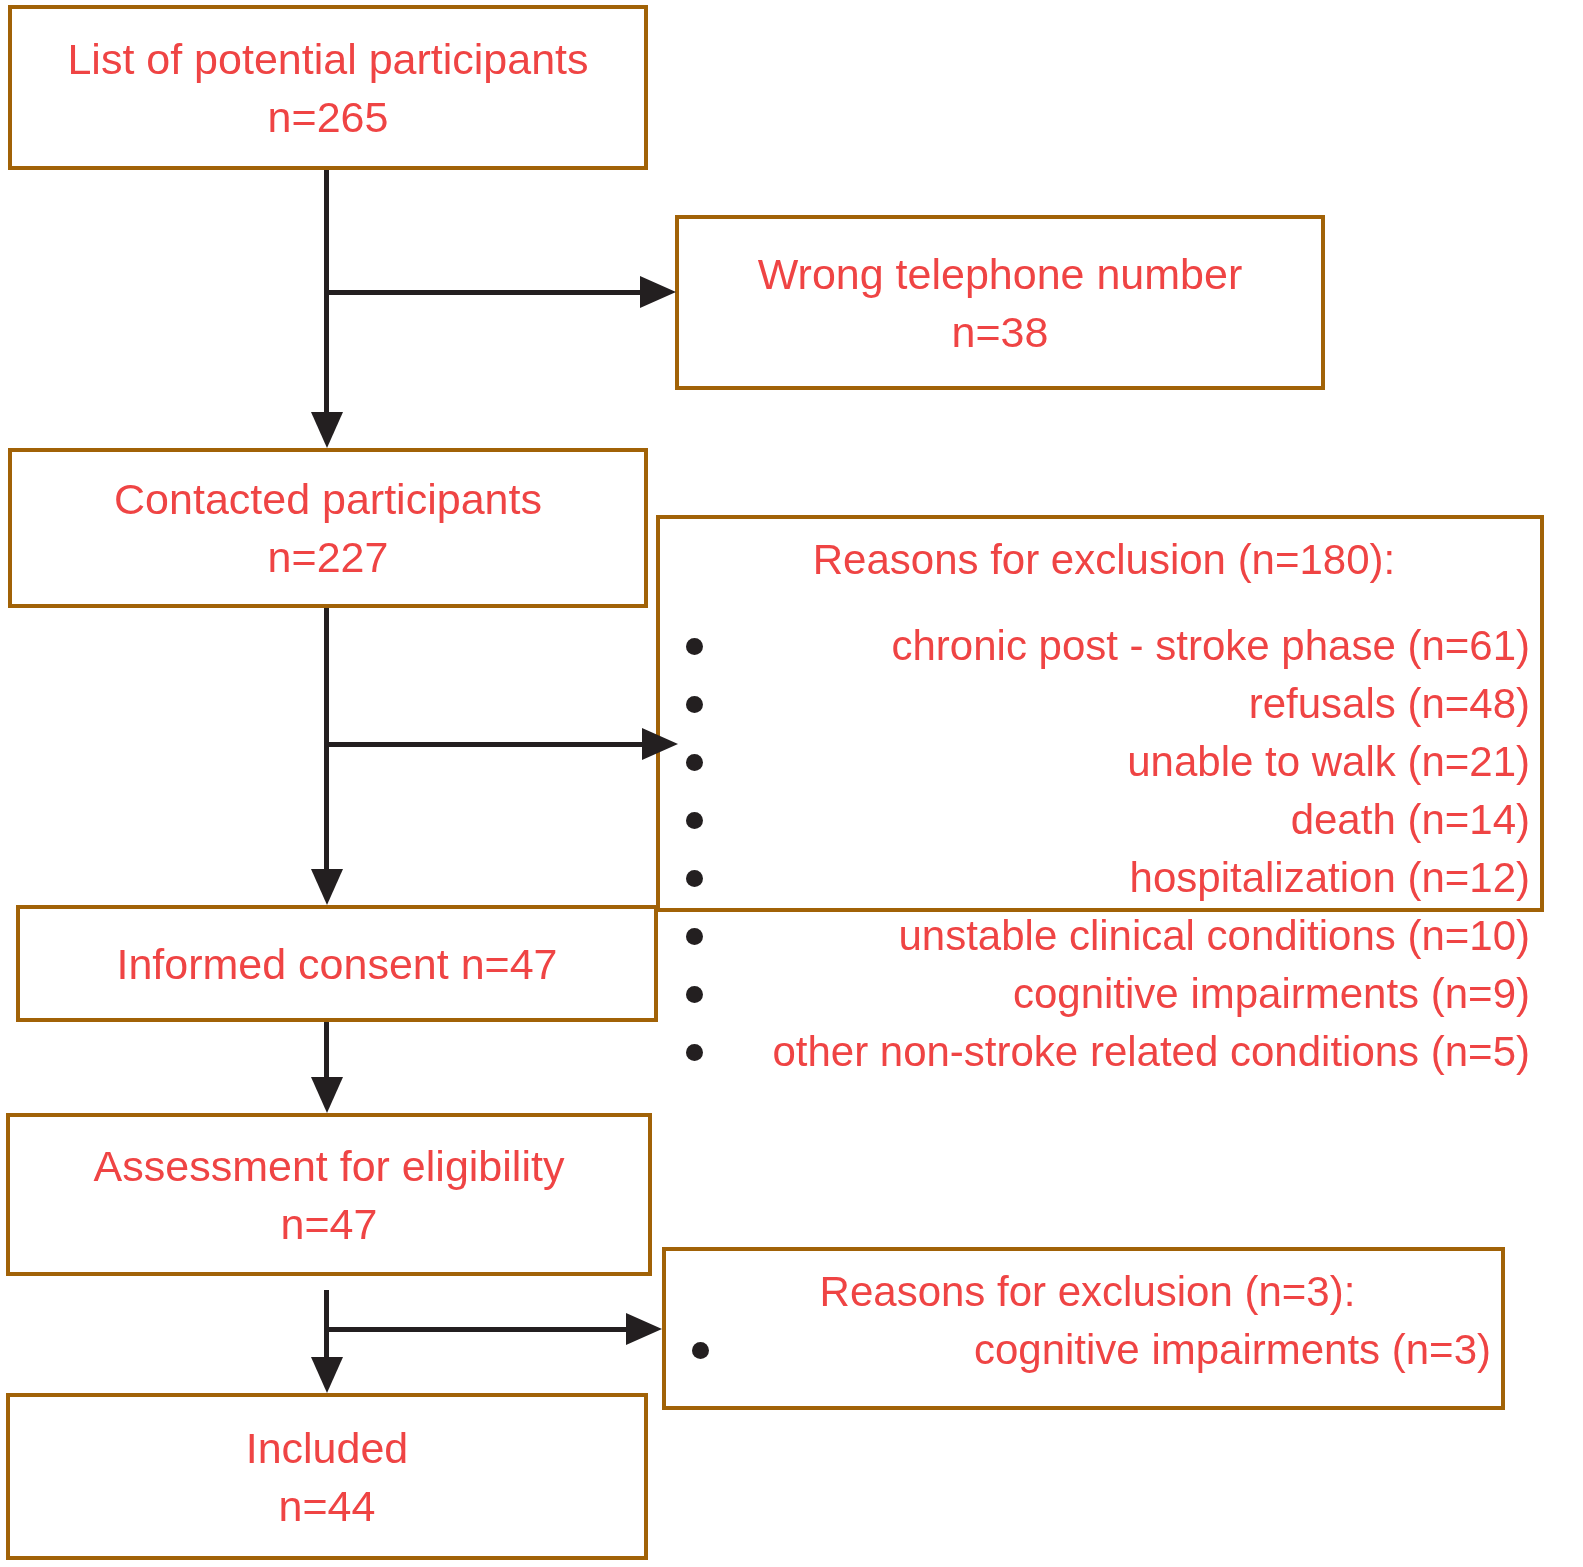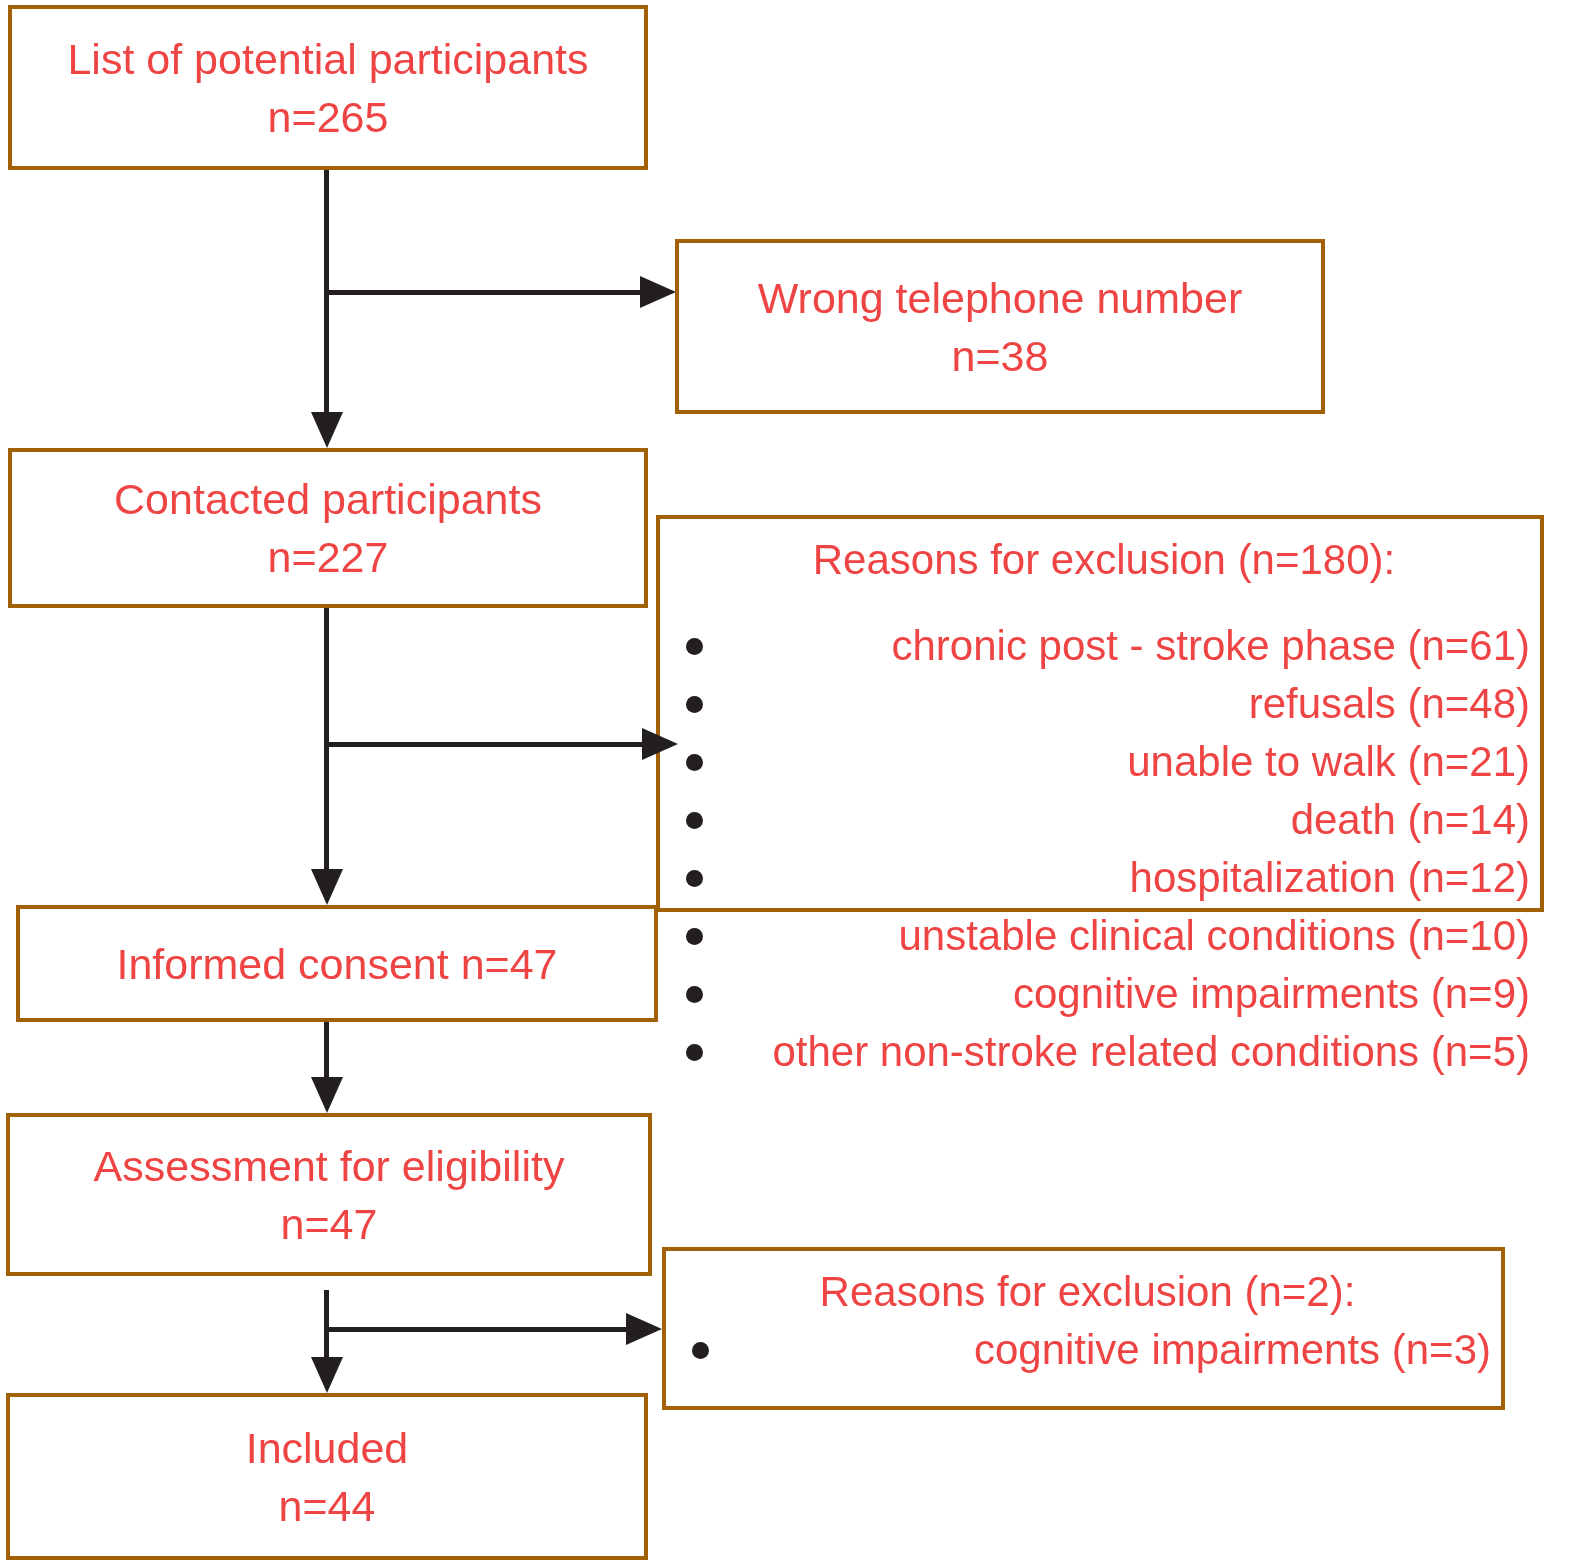--- a/index.html
+++ b/index.html
@@ -32,21 +32,21 @@
   .node .line { white-space: nowrap; }
 
   
   .box-potential   { left: 8px;   top: 5px;    width: 640px; height: 165px; }
   .box-contacted   { left: 8px;   top: 448px;  width: 640px; height: 160px; justify-content: center; }
   .box-consent     { left: 16px;   top: 905px;  width: 642px; height: 117px; }
   .box-assessment  { left: 6px;   top: 1113px; width: 646px; height: 163px; }
   .box-included    { left: 6px;   top: 1393px; width: 642px; height: 167px; }
 
   
-  .box-wrongphone  { left: 675px; top: 215px;  width: 650px; height: 175px; margin-top: 24px; }
+  .box-wrongphone  { left: 675px; top: 215px;  width: 650px; height: 175px; }
   .box-exclusion1  { left: 656px; top: 515px;  width: 888px; height: 397px; gap: 28px; }
   .box-exclusion2  { left: 662px; top: 1247px; width: 843px; height: 163px; }
 
   .list-box {
     align-items: stretch;
     justify-content: flex-start;
     text-align: left;
     font-size: 42px;
     line-height: 58px;
     padding: 12px 10px 10px 18px;
@@ -143,21 +143,21 @@
       <li><span class="dot"></span><span>unable to walk (n=21)</span></li>
       <li><span class="dot"></span><span>death (n=14)</span></li>
       <li><span class="dot"></span><span>hospitalization (n=12)</span></li>
       <li><span class="dot"></span><span>unstable clinical conditions (n=10)</span></li>
       <li><span class="dot"></span><span>cognitive impairments (n=9)</span></li>
       <li><span class="dot"></span><span>other non-stroke related conditions (n=5)</span></li>
     </ul>
   </div>
 
   <div class="node list-box box-exclusion2">
-    <div class="list-title">Reasons for exclusion (n=2):</div>
+    <div class="list-title">Reasons for exclusion (n=3):</div>
     <ul class="items">
       <li><span class="dot"></span><span>cognitive impairments (n=3)</span></li>
     </ul>
   </div>
 
   <div class="vline v1"></div>
   <div class="arrow-down a1"></div>
   <div class="hline h1"></div>
   <div class="arrow-right ah1"></div>
 

